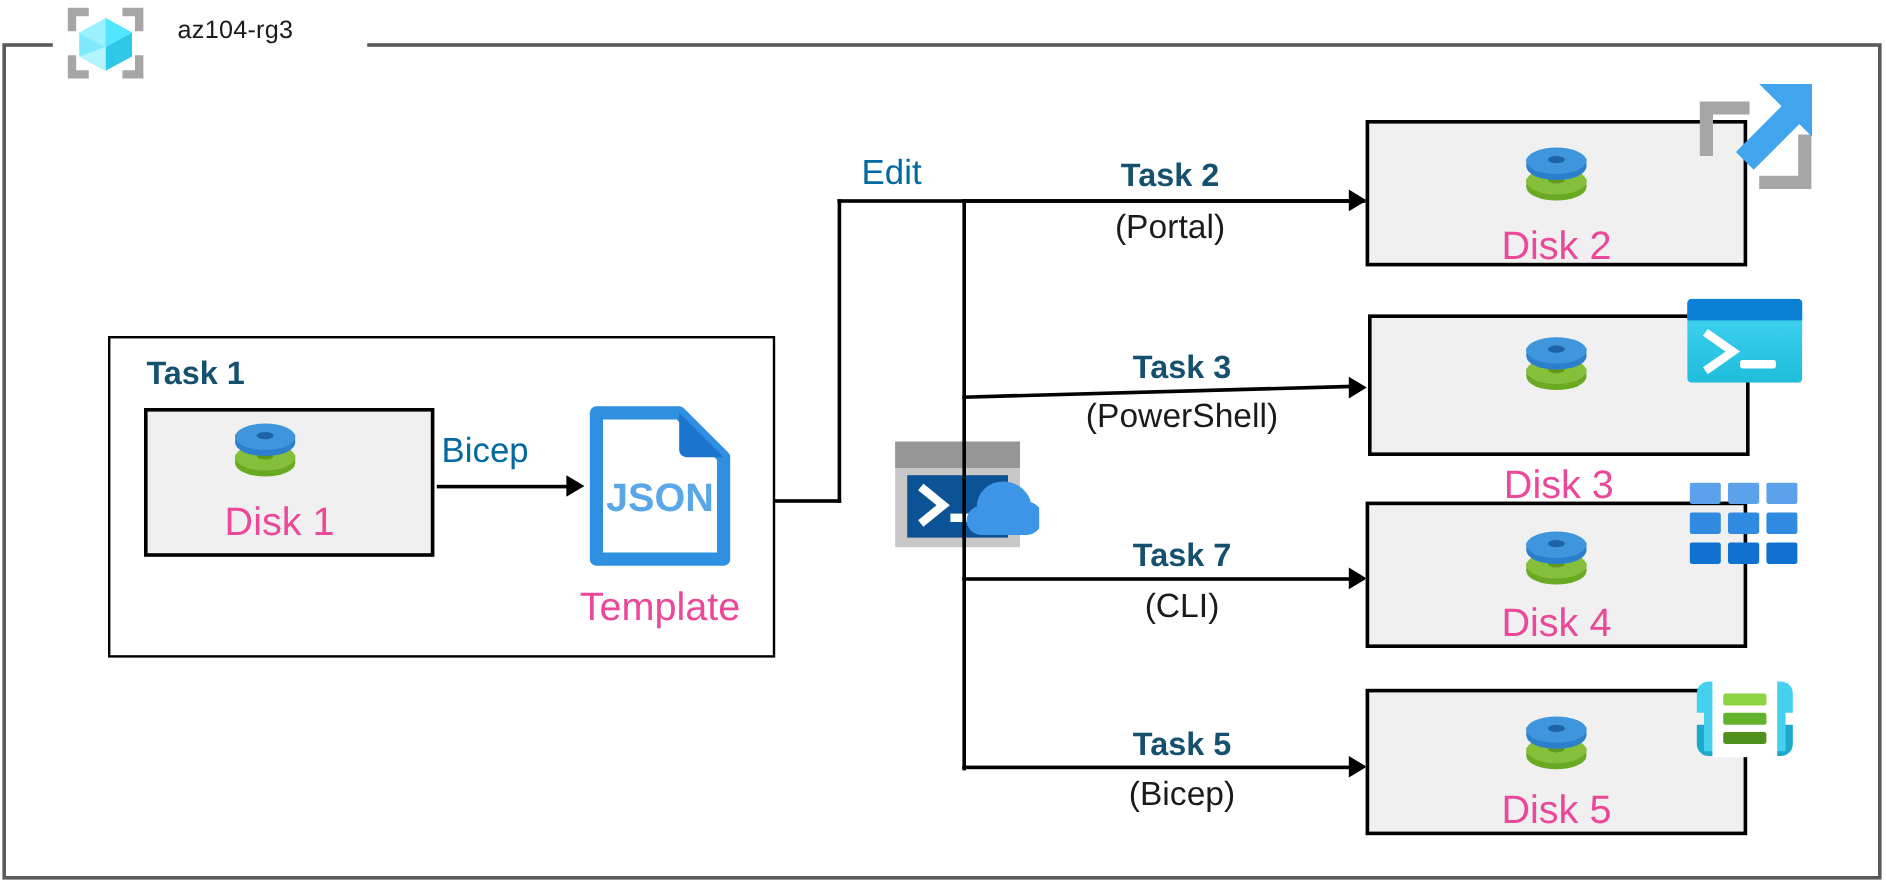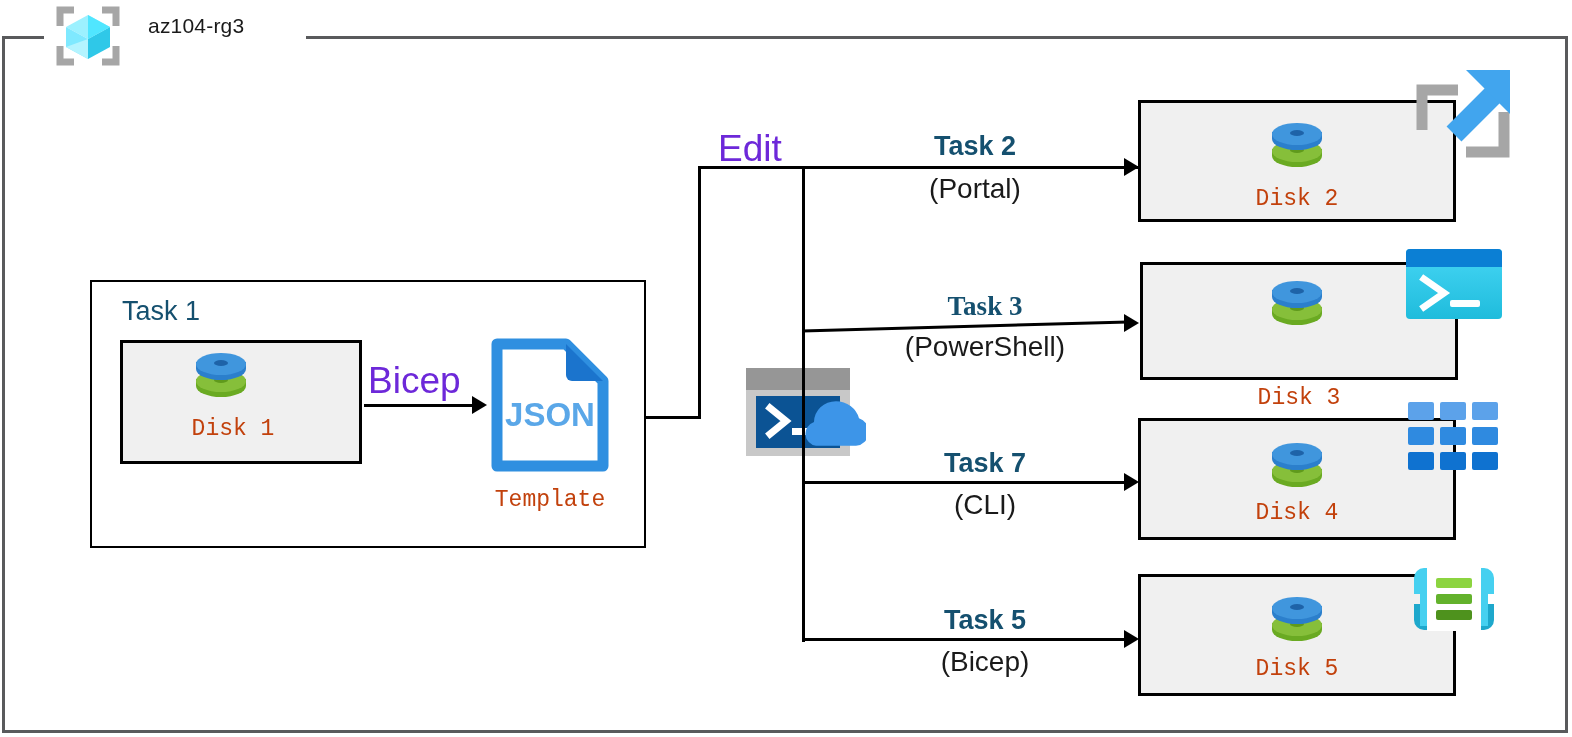--- a/index.html
+++ b/index.html
@@ -66,42 +66,41 @@
     position: absolute;
     background: #f0f0f0;
     border: 3px solid #000000;
     box-sizing: border-box;
   }
   .box-label {
     position: absolute;
     left: 0;
     right: 0;
     text-align: center;
-    font-size: 23px;
-    color: #c2410c;
-    white-space: nowrap;
-    font-family: Liberation Mono, monospace;
+    font-size: 33px;
+    color: #ec4899;
+    white-space: nowrap;
   }
 
   .task1-outer {
     position: absolute;
     left: 90px;
     top: 280px;
     width: 556px;
     height: 268px;
     background: #ffffff;
     border: 2px solid #000000;
     box-sizing: border-box;
   }
   .task1-heading {
     position: absolute;
     left: 122px;
     top: 296px;
     font-size: 27px;
-    font-weight: normal;
+    font-weight: bold;
     color: #15506f;
     white-space: nowrap;
   }
 
   
   .disk-icon { position: absolute; }
 
   
   .hline {
     position: absolute;
@@ -109,22 +108,22 @@
     height: 3px;
   }
   .vline {
     position: absolute;
     background: #000000;
     width: 3px;
   }
 
   .conn-label {
     position: absolute;
-    font-size: 37px;
-    color: #6d28d9;
+    font-size: 29px;
+    color: #0369a1;
     white-space: nowrap;
   }
 
   .task-label {
     position: absolute;
     font-size: 27px;
     font-weight: bold;
     color: #15506f;
     text-align: center;
     white-space: nowrap;
@@ -255,21 +254,21 @@
       <path d="M96 52 V92 H58" fill="none" stroke="#a6a6a6" stroke-width="11"></path>
       <path d="M46 74 L88 32" stroke="#41a5ee" stroke-width="21" stroke-linecap="butt"></path>
       <polygon points="102,10 102,54 58,10" fill="#41a5ee"></polygon>
     </svg>
   </div>
 
   <svg class="svg-layer">
     <line x1="802" y1="331" x2="1128" y2="322" stroke="#000000" stroke-width="3"></line>
   </svg>
   <div class="arrowhead" style="left:1124px; top:314px;"></div>
-  <div class="task-label" style="left:840px; width:290px; top:291px;font-family:Liberation Serif, serif;">Task 3</div>
+  <div class="task-label" style="left:840px; width:290px; top:291px;">Task 3</div>
   <div class="tool-label" style="left:840px; width:290px; top:331px;">(PowerShell)</div>
 
   <div class="box" style="left:1140px; top:262px; width:318px; height:118px;"></div>
   <div class="disk-icon" style="left:1266px; top:278px; width:62px; height:58px;">
     <svg width="62" height="58" viewBox="0 0 62 58">
       <ellipse cx="31" cy="36" rx="25" ry="11" fill="#6aaa22"></ellipse>
       <rect x="6" y="29" width="50" height="7" fill="#6aaa22"></rect>
       <ellipse cx="31" cy="31" rx="25" ry="11" fill="#86bf3a"></ellipse>
       <ellipse cx="31" cy="30" rx="7" ry="3" fill="#5f9a1c"></ellipse>
       <ellipse cx="31" cy="19" rx="25" ry="11" fill="#2b7fcc"></ellipse>

